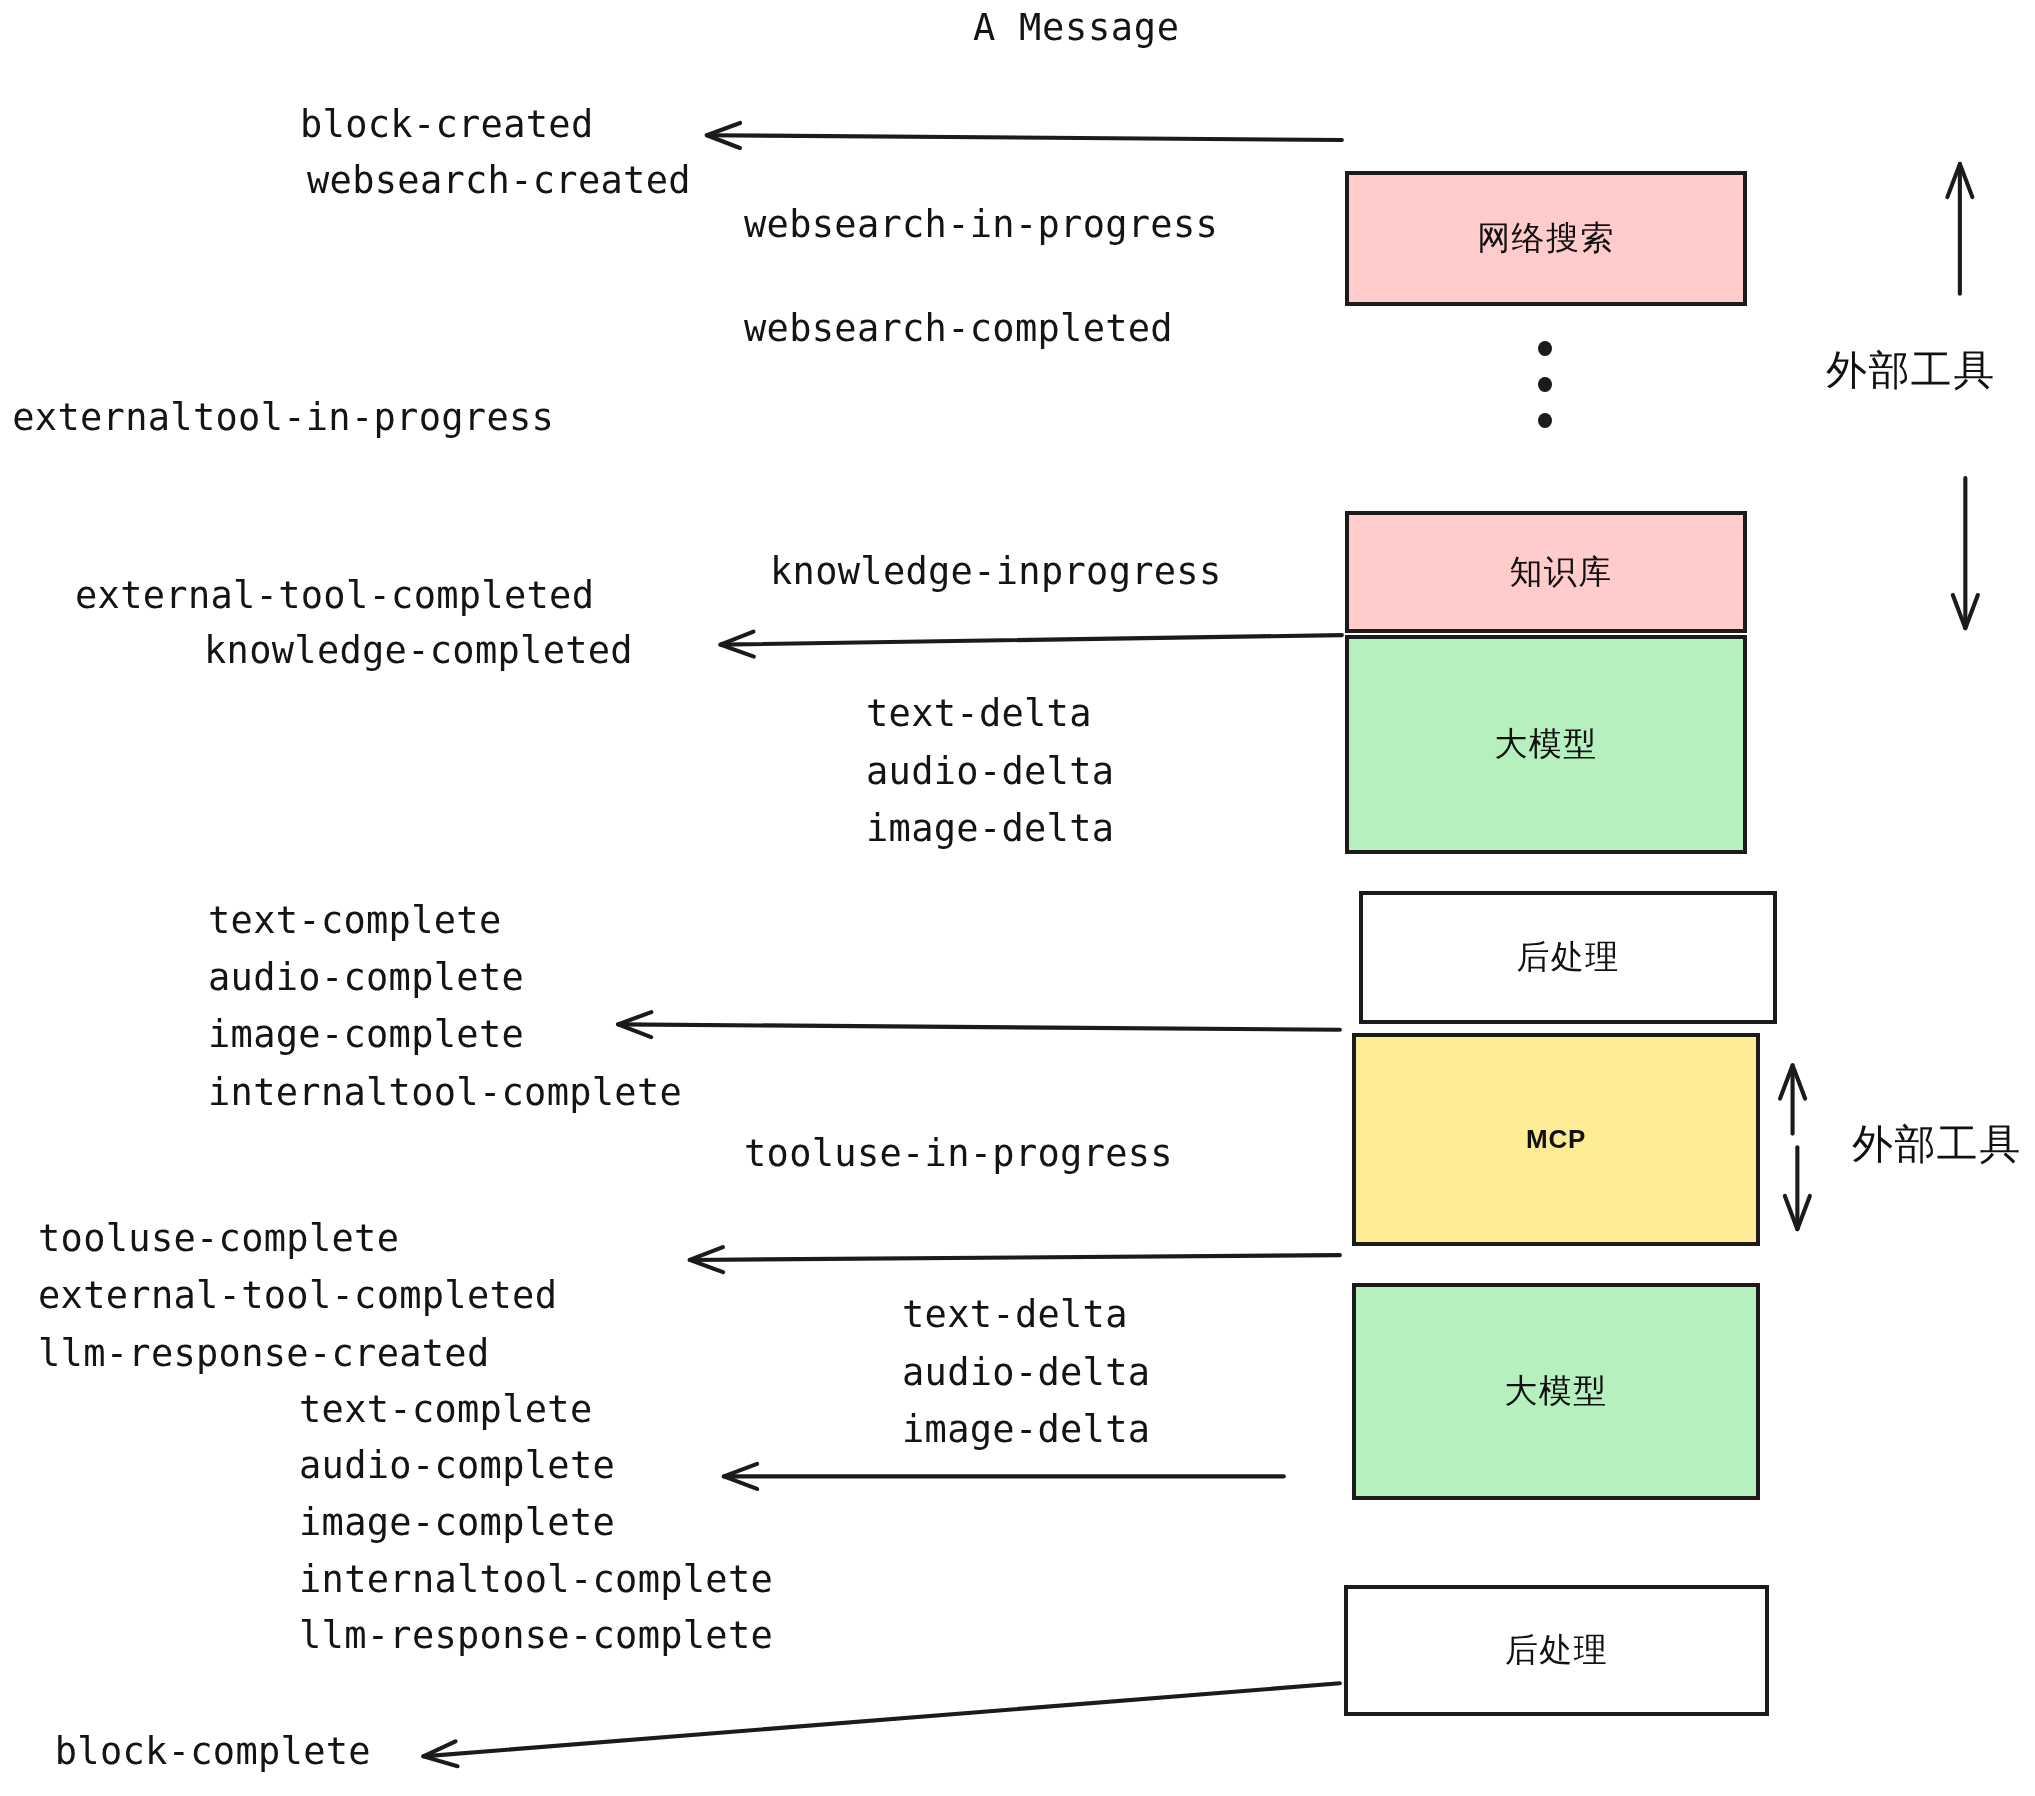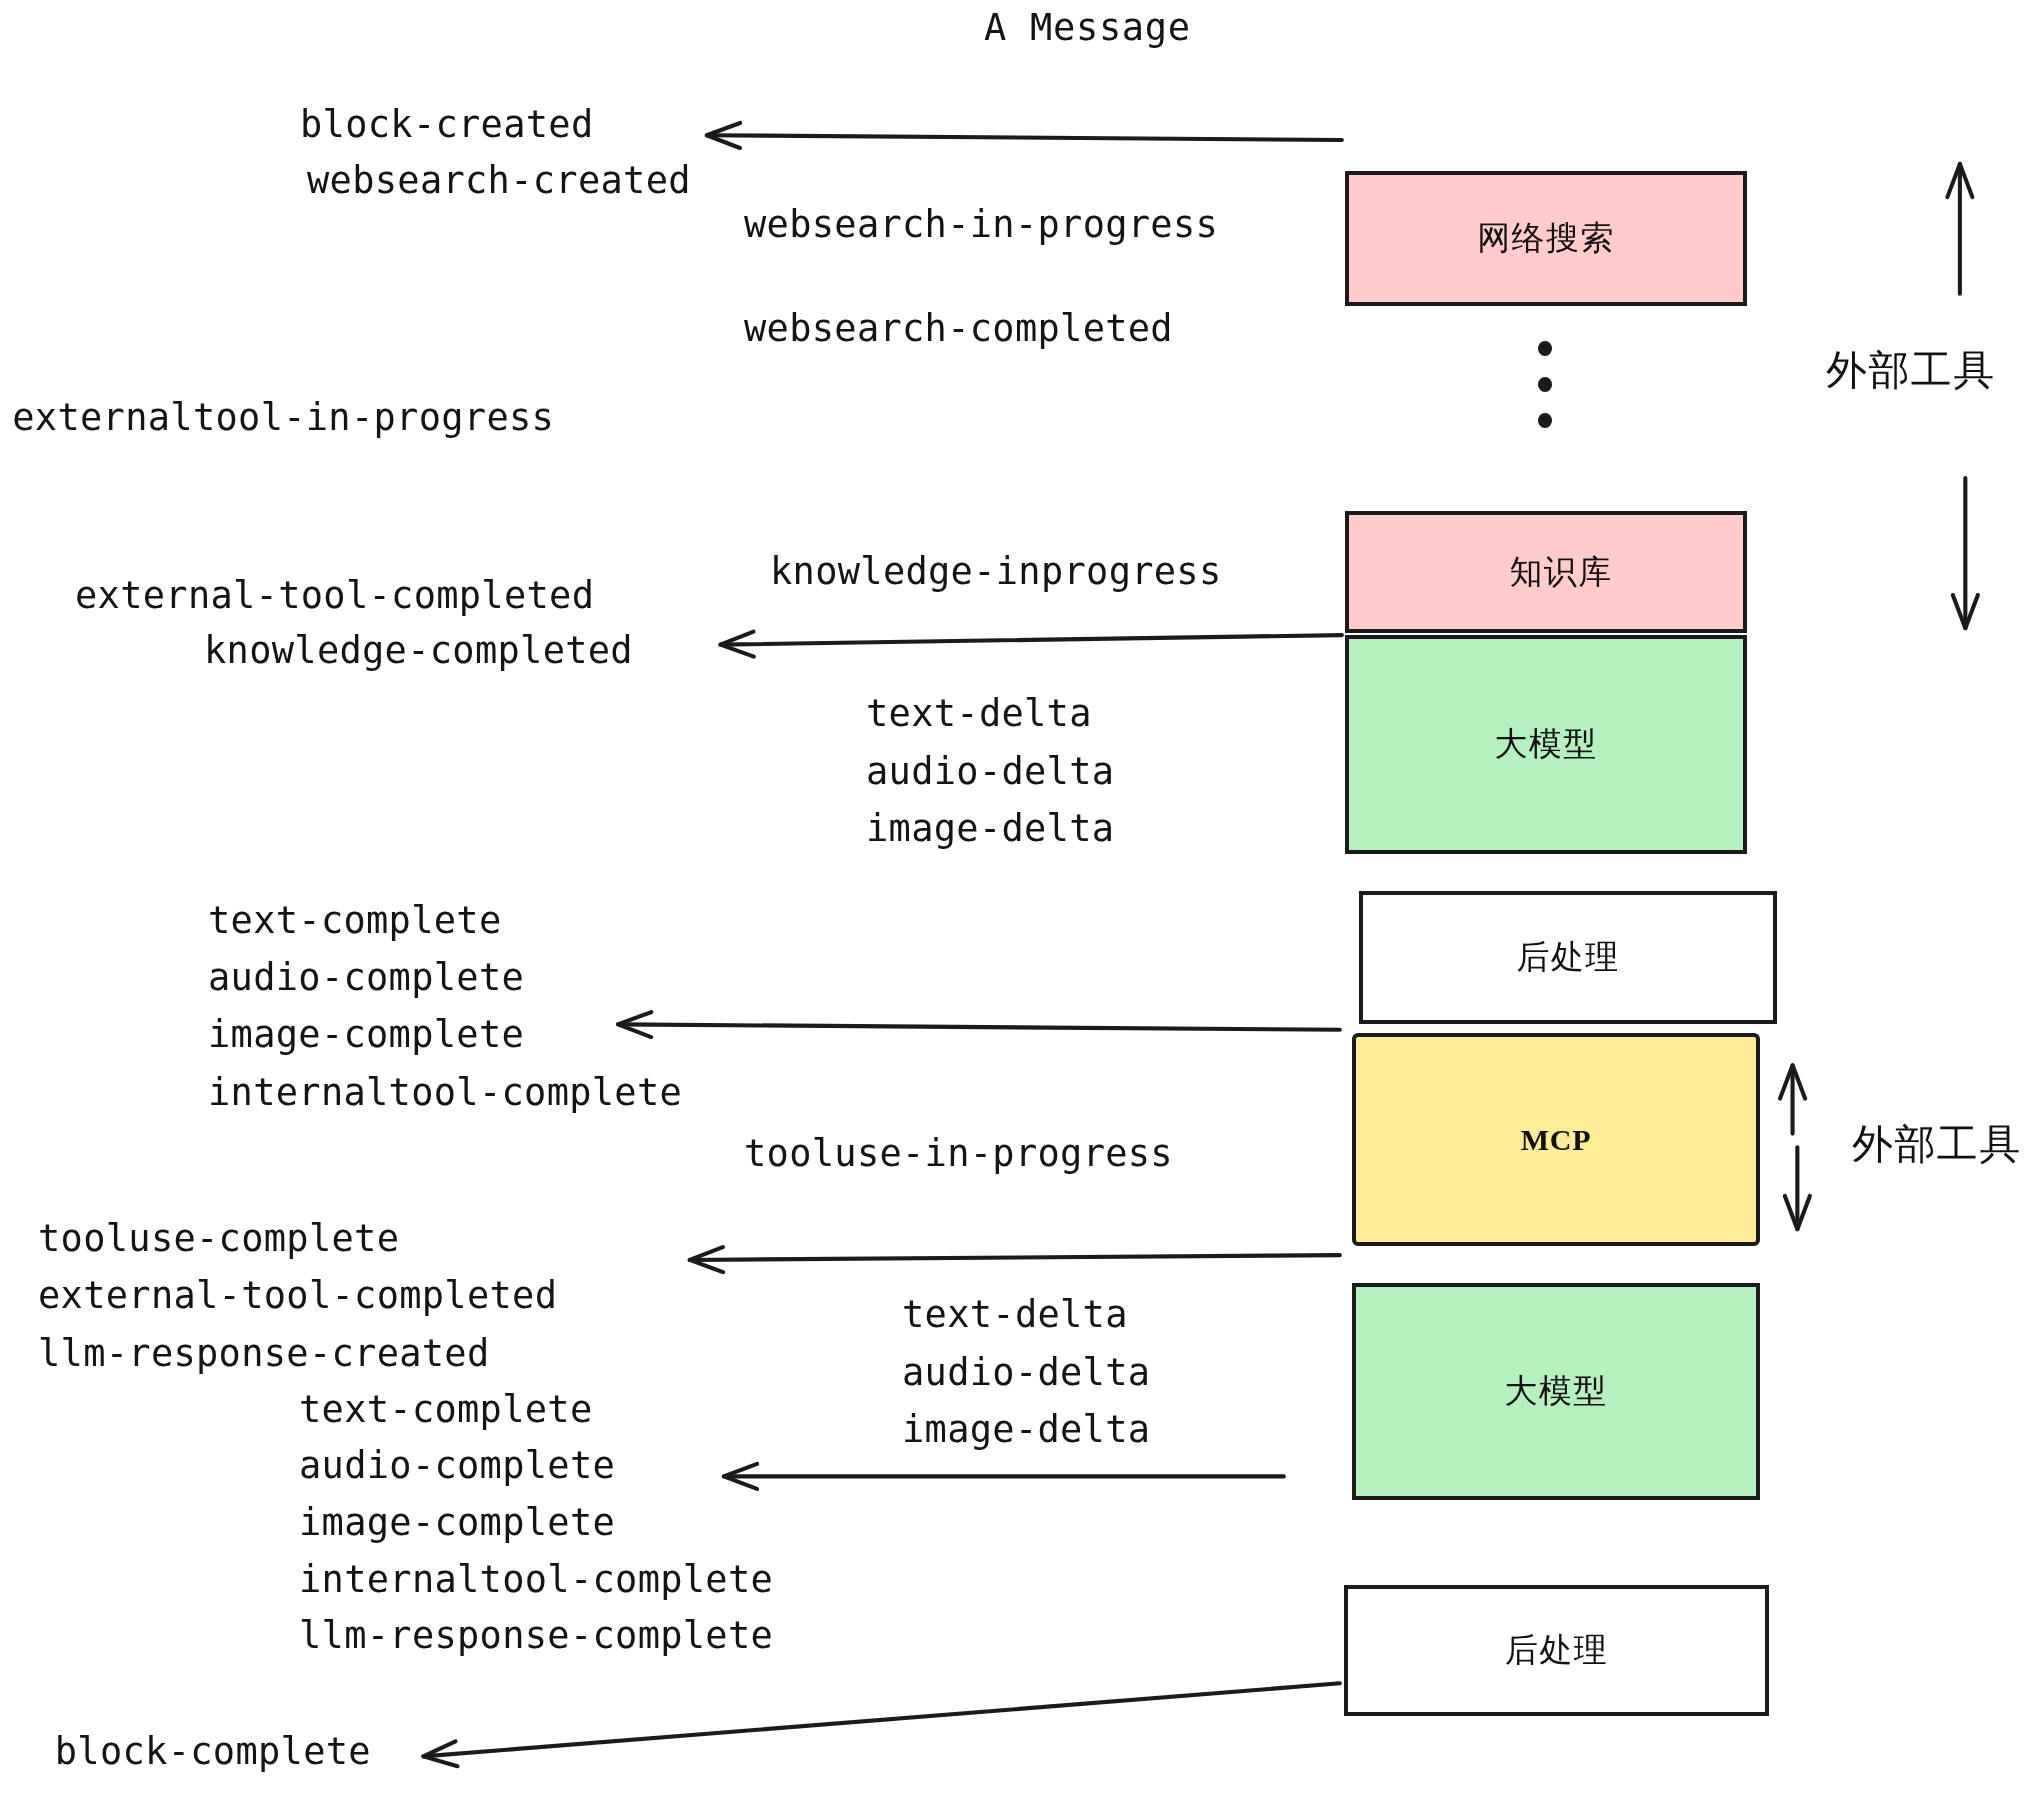--- a/index.html
+++ b/index.html
@@ -26,40 +26,38 @@
     letter-spacing: 0.3px;
     line-height: 1;
   }
   .title {
     position: absolute;
     font-family: "DejaVu Sans Mono", monospace;
     font-size: 37px;
     color: #141414;
     white-space: nowrap;
     letter-spacing: 0.7px;
-    margin-left: 11px;
   }
   .box {
     position: absolute;
     border: 4.1px solid #1b1b1b;
     box-sizing: border-box;
     display: flex;
     align-items: center;
     justify-content: center;
     font-family: "DejaVu Sans", sans-serif;
     font-size: 33px;
     color: #111111;
     letter-spacing: 1.4px;
   }
   .box.mono {
-    font-family: Liberation Serif, serif;
-    font-size: 30px;
+    font-family: Liberation Sans, sans-serif;
+    font-size: 26px;
     font-weight: bold;
     letter-spacing: 0.7px;
-    border-radius: 6px;
   }
   .dots {
     position: absolute;
     display: flex;
     flex-direction: column;
     align-items: center;
     justify-content: space-between;
   }
   .dot {
     width: 13.7px;

